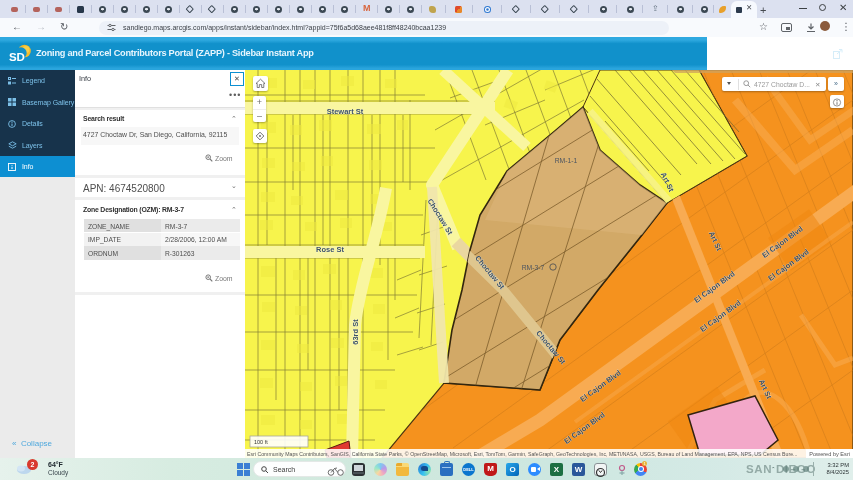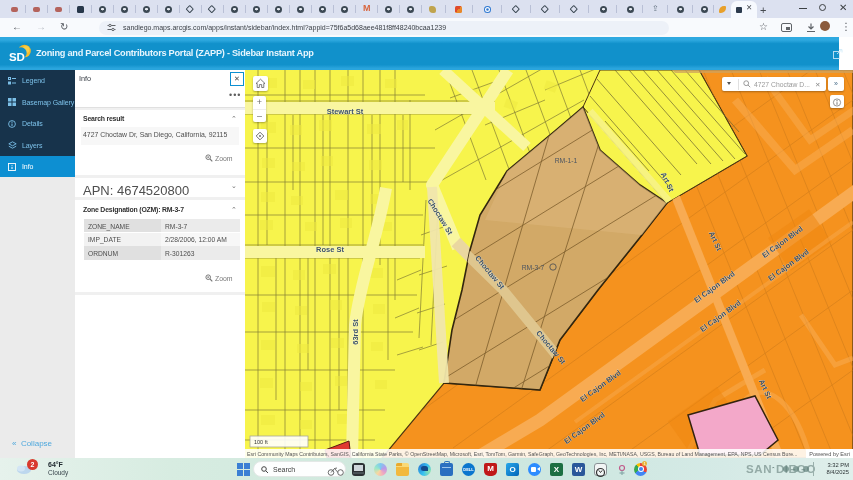--- a/index.html
+++ b/index.html
@@ -15,21 +15,21 @@
 #newtab { position:absolute; left:760px; top:4px; color:#45494f; font-size:11px; }
 .winbtn { position:absolute; top:2px; color:#3c4043; font-size:10px; }
 
 
 #toolbar { left:0; top:18px; width:853px; height:19px; background:#f8fafd; }
 .navico { position:absolute; top:3px; color:#50545a; font-size:10px; }
 #omnibox { position:absolute; left:99px; top:2.5px; width:570px; height:14px; background:#edf1f8; border-radius:7px; }
 #urltext { position:absolute; left:24px; top:3.5px; font-size:7px; color:#3a3f45; letter-spacing:0; white-space:nowrap; }
 
 
-#appheader { left:0; top:37px; width:839px; height:33px;
+#appheader { left:0; top:37px; width:707px; height:33px;
   background:linear-gradient(180deg,#2fa9e0 0%,#2fa9e0 9%,#1191cb 20%,#1191cb 84%,#2aa5dd 95%,#2aa5dd 100%);padding-left:12px; }
 #apptitle { position:absolute; left:36px; top:11px; color:#e7f5fd; font-size:9.2px; font-weight:bold; letter-spacing:-0.25px; }
 
 
 #sidecol { left:0; top:70px; width:75px; height:388px; background:#ebebeb; }
 #sidedark { position:absolute; left:0; top:0; width:75px; height:86px; background:#17334b; }
 #sideactive { position:absolute; left:0; top:86px; width:75px; height:21px; background:#0d8fd2; }
 .mitem { position:absolute; left:0; width:75px; height:21.5px; color:#7cc0e8; font-size:7px; white-space:nowrap; letter-spacing:-0.1px; }
 .mitem .lbl { position:absolute; left:22px; top:7px; }
 .mitem svg { position:absolute; left:8px; top:6.5px; }
@@ -251,21 +251,21 @@
       <div style="position:absolute;left:6px;top:17px;width:158px;height:18px;background:#f7f7f7;"></div>
       <div class="cellt" style="left:8px;top:21px;width:158px;font-size:6.9px;">4727 Choctaw Dr, San Diego, California, 92115</div>
       <div class="zoomlink" style="left:130px;top:44px;"><svg width="8" height="8" style="vertical-align:-1px;margin-right:2px;">
           <circle cx="3.2" cy="3.2" r="2.3" fill="none" stroke="#787878" stroke-width="1"></circle>
           <line x1="5" y1="5" x2="7.3" y2="7.3" stroke="#787878" stroke-width="1.1"></line>
           <line x1="2.2" y1="3.2" x2="4.2" y2="3.2" stroke="#787878" stroke-width="0.7"></line>
           <line x1="3.2" y1="2.2" x2="3.2" y2="4.2" stroke="#787878" stroke-width="0.7"></line>
         </svg>Zoom</div>
     </div>
     <div class="card" id="card2">
-      <div class="cellt" style="left:8px;top:5px;font-size:13px;">APN: 4674520800</div>
+      <div class="cellt" style="left:8px;top:5px;font-size:10px;">APN: 4674520800</div>
       <div class="chev" style="top:4px;">⌄</div>
     </div>
     <div class="card" id="card3">
       <div class="ctitle" style="top:6px;">Zone Designation (OZM): RM-3-7</div>
       <div class="chev" style="top:6px;">⌃</div>
       <div style="position:absolute;left:9px;top:19px;width:156px;height:41px;">
         <div style="position:absolute;left:0;top:0;width:77px;height:13.3px;background:#e0e0e0;"></div>
         <div style="position:absolute;left:77px;top:0;width:79px;height:13.3px;background:#ebebeb;"></div>
         <div style="position:absolute;left:0;top:13.7px;width:77px;height:13.3px;background:#f2f2f2;"></div>
         <div style="position:absolute;left:77px;top:13.7px;width:79px;height:13.3px;background:#f7f7f7;"></div>

